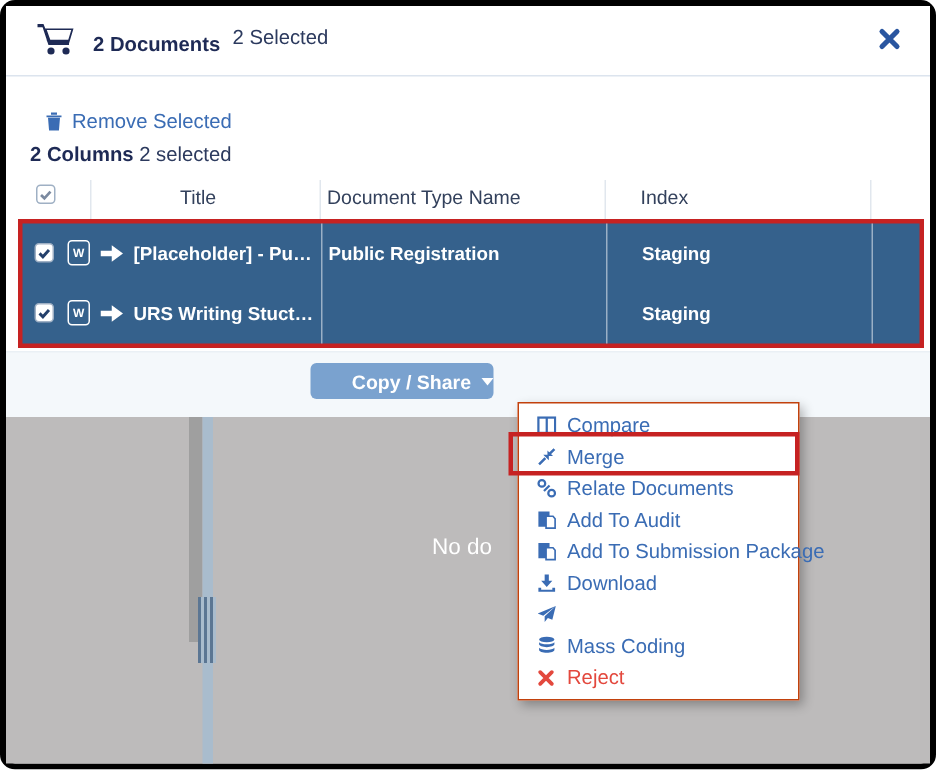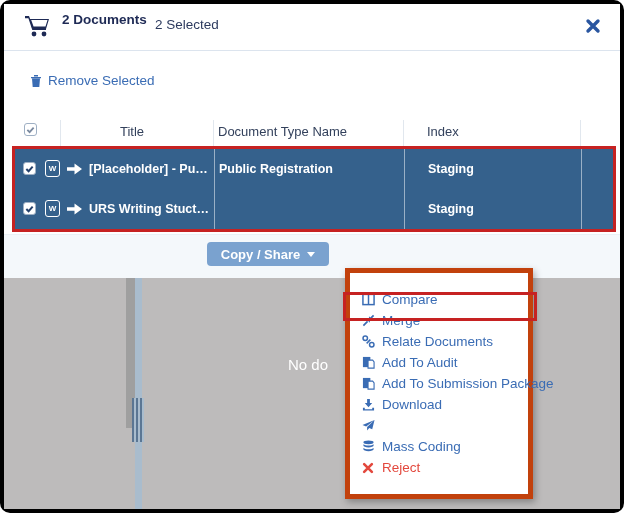--- a/index.html
+++ b/index.html
@@ -5,21 +5,21 @@
   * { margin:0; padding:0; box-sizing:border-box; }
   html,body { width:624px; height:513px; background:#ffffff; font-family:"Liberation Sans", sans-serif; }
   .frame { position:relative; width:624px; height:513px; background:#000; border-radius:10px; overflow:hidden; }
   .panel { position:absolute; left:4px; top:4px; right:4px; bottom:4px; background:#fff; border-radius:6px; overflow:hidden; }
   
   .abs { position:absolute; }
 
   
   .topbar { left:4px; top:4px; width:616px; height:47px; background:#fff; border-bottom:1px solid #dce4ee; }
   .cart { left:24px; top:14px; width:26px; height:24px; color:#1e2a55; }
-  .doc-count { left:62px; top:12px; font-size:13.5px; font-weight:bold; color:#1e2a55; }
+  .doc-count { left:62px; top:22px; font-size:13.5px; font-weight:bold; color:#1e2a55; }
   .sel-count { left:155px; top:17px; font-size:13.5px; color:#2c3a5e; }
   .close-x { left:585px; top:18px; width:16px; height:16px; color:#2a56a0; cursor:pointer; }
 
   
   .remove-link { left:30px; top:73px; display:flex; align-items:center; gap:6px; color:#3a6cb4; font-size:13.5px; cursor:pointer; }
   .cols-line { left:20px; top:95px; font-size:13.5px; color:#2c3a5e; }
   .cols-line b { color:#1e2a55; }
 
   
   .thead { left:14px; top:120px; width:600px; height:26px; font-size:13px; color:#33415c; }
@@ -38,35 +38,35 @@
   .word-ico { position:absolute; left:30px; top:11px; width:15px; height:17px; border:1.5px solid #fff; border-radius:3px; color:#fff; font-size:8px; font-weight:bold; display:flex; align-items:center; justify-content:center; }
   .arrow-ico { position:absolute; left:52px; top:13px; width:15px; height:14px; color:#fff; }
   .cell { position:absolute; top:13px; font-size:12.5px; font-weight:600; white-space:nowrap; overflow:hidden; }
   .cell.title { left:74px; width:123px; text-overflow:ellipsis; }
   .cell.doctype { left:204px; width:180px; }
   .cell.index { left:413px; width:150px; }
   .row-sep { position:absolute; top:0; width:1px; height:80px; background:rgba(255,255,255,0.5); }
 
   
   .footer { left:4px; top:234px; width:616px; height:44px; background:#f4f8fb; border-top:1px solid #eaf0f5; }
-  .btn { position:absolute; top:242px; height:24px; border:none; border-radius:4px; color:#fff; font-size:13px; font-weight:bold; font-family:"Liberation Sans", sans-serif; display:flex; align-items:center; justify-content:center; gap:7px; cursor:pointer; }
+  .btn { position:absolute; top:242px; height:24px; border:none; border-radius:4px; color:#fff; font-size:13px; font-weight:bold; font-family:"Liberation Sans", sans-serif; display:flex; align-items:center; justify-content:flex-end; gap:7px; cursor:pointer; }
   .btn-copy { left:207px; width:122px; background:#7aa2cf; }
   .btn-actions { left:337px; width:91px; background:#24406b; }
   .caret { width:0; height:0; border-left:4px solid transparent; border-right:4px solid transparent; border-top:5px solid #fff; }
 
   
   .overlay { left:4px; top:278px; width:616px; height:231px; background:#bdbbbb; }
   .gray-bar { left:126px; top:278px; width:9px; height:150px; background:#9f9f9f; }
   .split-bar { left:135px; top:278px; width:7px; height:231px; background:#a9bccd; }
   .split-handle { left:132px; top:398px; width:12px; height:44px;
     background:repeating-linear-gradient(90deg,#5b7693 0 2px,#a9bccd 2px 4px); }
   .no-docs { left:288px; top:356px; font-size:15px; color:#ffffff; }
 
   
-  .menu { left:345px; top:268px; width:188px; background:#fff; border:5px solid #c2410c; box-shadow:2px 3px 7px rgba(0,0,0,0.3); padding:16px 0; z-index:5; }
+  .menu { left:345px; top:268px; width:188px; background:#fff; border:1px solid #c2410c; box-shadow:2px 3px 7px rgba(0,0,0,0.3); padding:4px 0; z-index:5; }
   .mi { position:relative; height:21px; display:flex; align-items:center; gap:7px; padding-left:11px; font-size:13.5px; color:#3a6cb4; cursor:pointer; white-space:nowrap; }
   .mi .ic { width:14px; height:14px; flex:0 0 14px; display:flex; align-items:center; justify-content:center; }
   .mi.danger { color:#e3483d; }
   .merge-hl { position:absolute; left:-7px; top:19px; width:194px; height:29px; border:3px solid #c62222; z-index:6; pointer-events:none; }
   svg { display:block; }
 </style>
 </head>
 <body>
 
 <div class="frame">
@@ -88,20 +88,24 @@
       </svg>
   </div>
 
   <div class="abs remove-link">
     <span class="ic">
       <svg viewBox="0 0 12 14" width="12" height="14">
           <path fill="#3a6cb4" d="M1 3h10v1.2H1zM4 1h4v1.5H4zM2 4.5h8L9.3 13H2.7z"></path>
         </svg>
     </span>
     <span>Remove Selected</span>
+  </div>
+  <div class="abs cols-line">
+    <b>2 Columns</b>
+    <span>2 selected</span>
   </div>
 
   <div class="abs thead">
     <span class="cb">
       <svg viewBox="0 0 10 10">
           <path fill="none" stroke="#7b8aa0" stroke-width="2" d="M1.5 5.5l2.5 2.5 4.5-5"></path>
         </svg>
     </span>
     <span class="vsep" style="left:46px"></span>
     <span class="th-title">Title</span>

